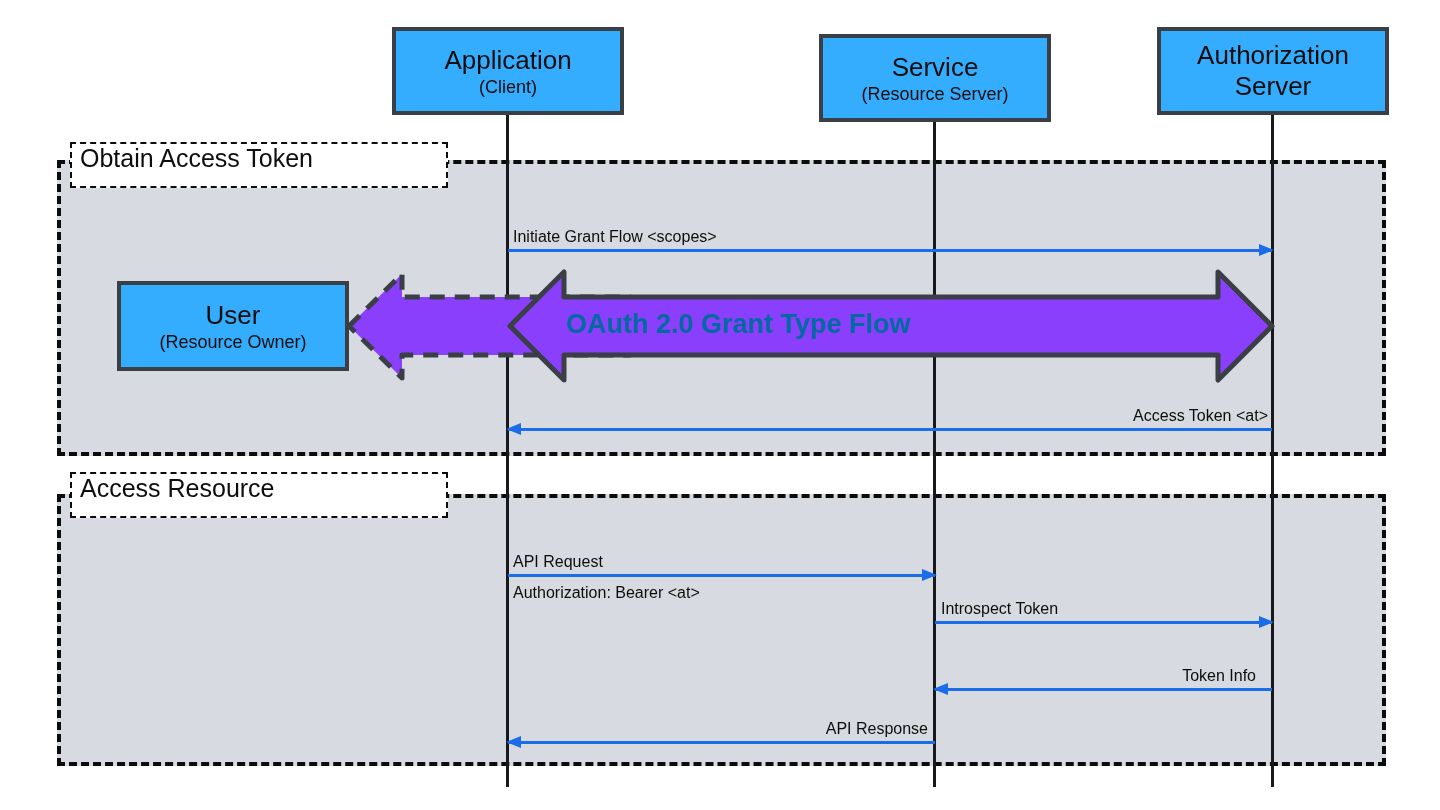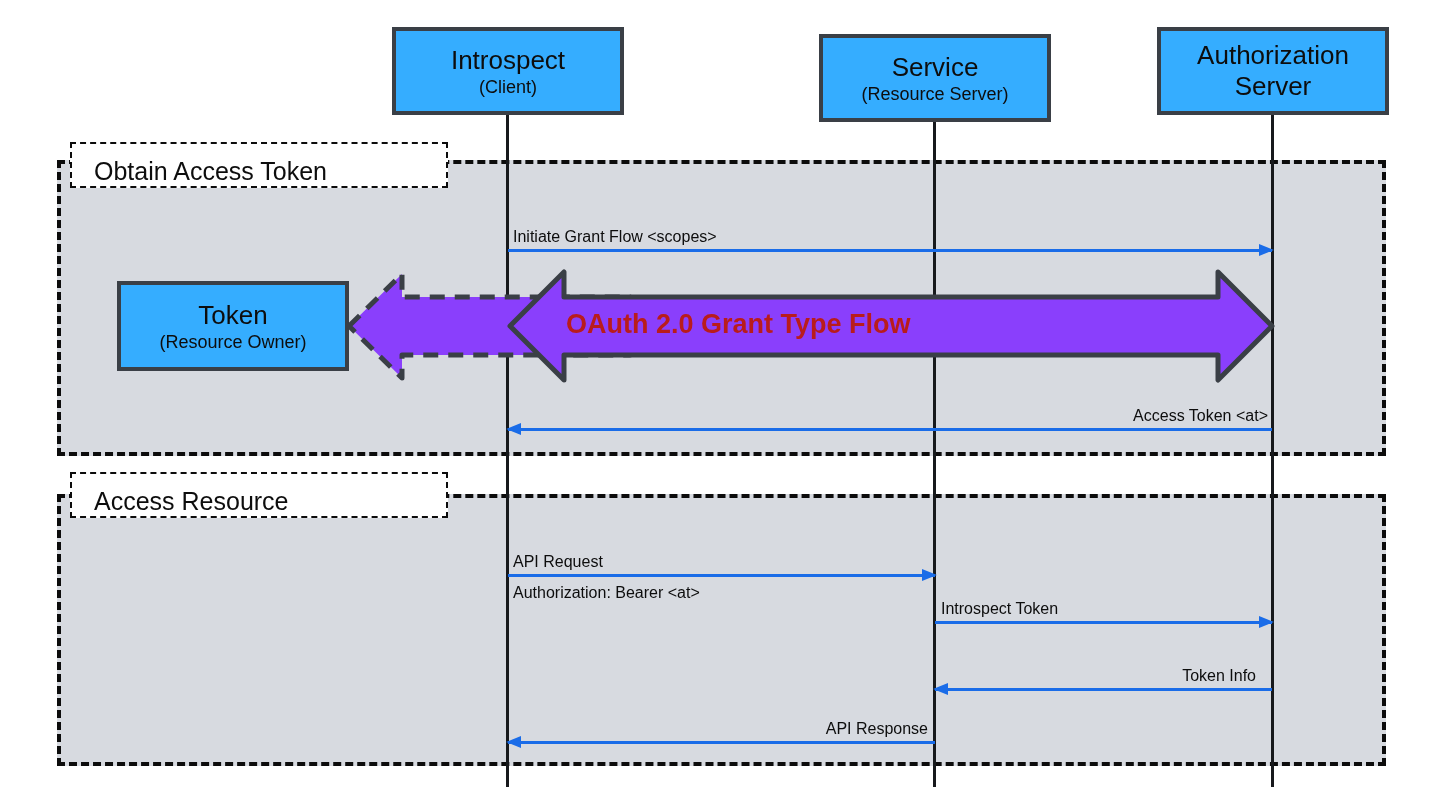--- a/index.html
+++ b/index.html
@@ -53,21 +53,21 @@
     position:absolute;box-sizing:border-box;left:57px;width:1329px;
     background:var(--frame-fill);
     border:4px dashed var(--frame-border);
     z-index:1;
   }
   #frame-obtain{top:160px;height:296px;}
   #frame-access{top:494px;height:272px;}
   .frame-label{
     position:absolute;box-sizing:border-box;left:70px;width:378px;height:46px;
     background:#ffffff;border:2px dashed var(--label-border);
-    display:flex;align-items:flex-end;padding-left:22px;
+    display:flex;align-items:flex-start;padding-left:8px;
     font-size:25px;z-index:3;
   }
   #frame-label-obtain{top:142px;}
   #frame-label-access{top:472px;}
 
   
   .msg{position:absolute;height:3px;background:var(--arrow-blue);z-index:5;}
   .msg.right::after{
     content:"";position:absolute;right:-2px;top:-5px;
     border-top:6px solid transparent;border-bottom:6px solid transparent;
@@ -91,21 +91,21 @@
   #lbl-introspect{left:941px;top:596px;}
   #msg-token-info{left:935px;top:688px;width:337px;}
   #lbl-token-info{right:184px;top:663px;}
   #msg-api-response{left:508px;top:741px;width:427px;}
   #lbl-api-response{right:512px;top:716px;text-align:right;}
 
   
   #grant-arrow-svg{position:absolute;left:340px;top:266px;width:940px;height:120px;z-index:7;}
   #grant-arrow-label{
     position:absolute;left:566px;top:309px;z-index:8;
-    font-size:27px;font-weight:bold;color:#b91c1c;white-space:nowrap;
+    font-size:27px;font-weight:bold;color:#0369a1;white-space:nowrap;
   }
 </style>
 </head>
 <body>
 
 <div class="canvas">
 
   <div class="frame" id="frame-obtain"></div>
   <div class="frame" id="frame-access"></div>
   <div class="frame-label" id="frame-label-obtain">
@@ -113,32 +113,32 @@
   </div>
   <div class="frame-label" id="frame-label-access">
     <span>Access Resource</span>
   </div>
 
   <div class="lifeline" id="lifeline-application"></div>
   <div class="lifeline" id="lifeline-service"></div>
   <div class="lifeline" id="lifeline-auth"></div>
 
   <div class="actor" id="actor-application">
-    <div class="title">Introspect</div>
+    <div class="title">Application</div>
     <div class="subtitle">(Client)</div>
   </div>
   <div class="actor" id="actor-service">
     <div class="title">Service</div>
     <div class="subtitle">(Resource Server)</div>
   </div>
   <div class="actor" id="actor-auth">
     <div class="title">Authorization Server</div>
   </div>
   <div class="actor" id="user-box">
-    <div class="title">Token</div>
+    <div class="title">User</div>
     <div class="subtitle">(Resource Owner)</div>
   </div>
 
   <div class="msg right" id="msg-initiate"></div>
   <div class="msg-label" id="lbl-initiate">Initiate Grant Flow &lt;scopes&gt;</div>
 
   <div class="msg left" id="msg-access-token"></div>
   <div class="msg-label" id="lbl-access-token">Access Token &lt;at&gt;</div>
 
   <div class="msg right" id="msg-api-request"></div>

